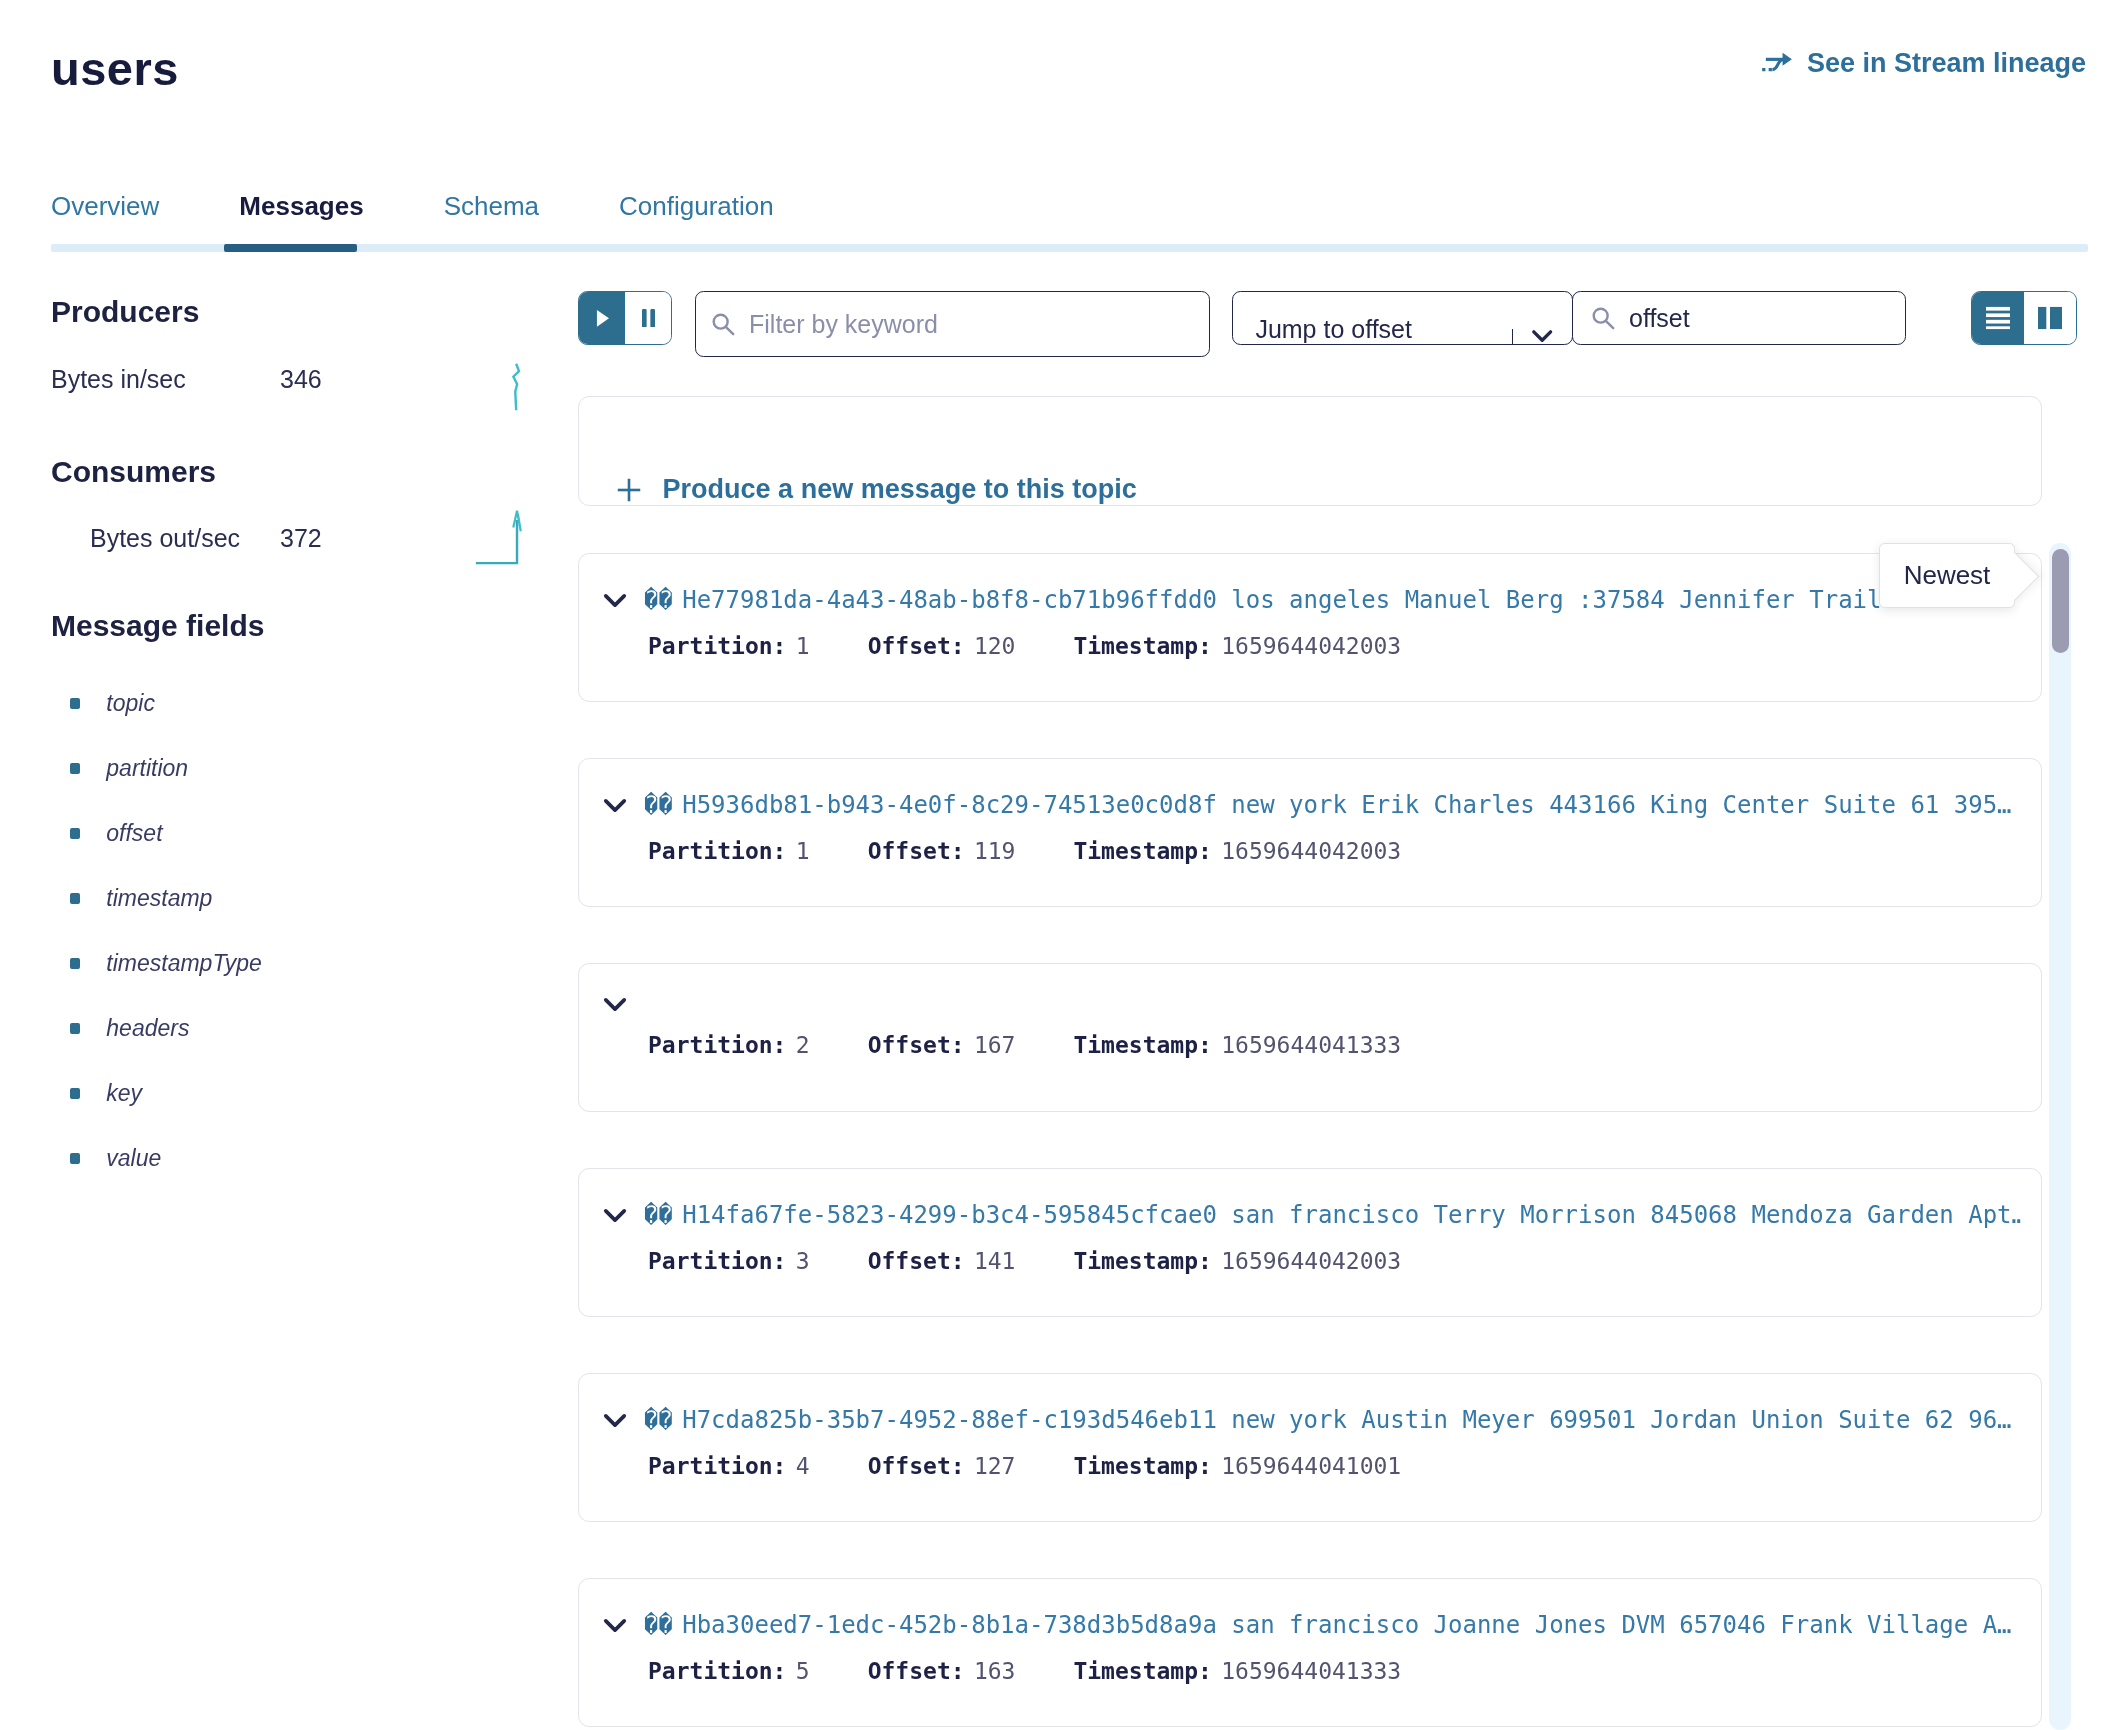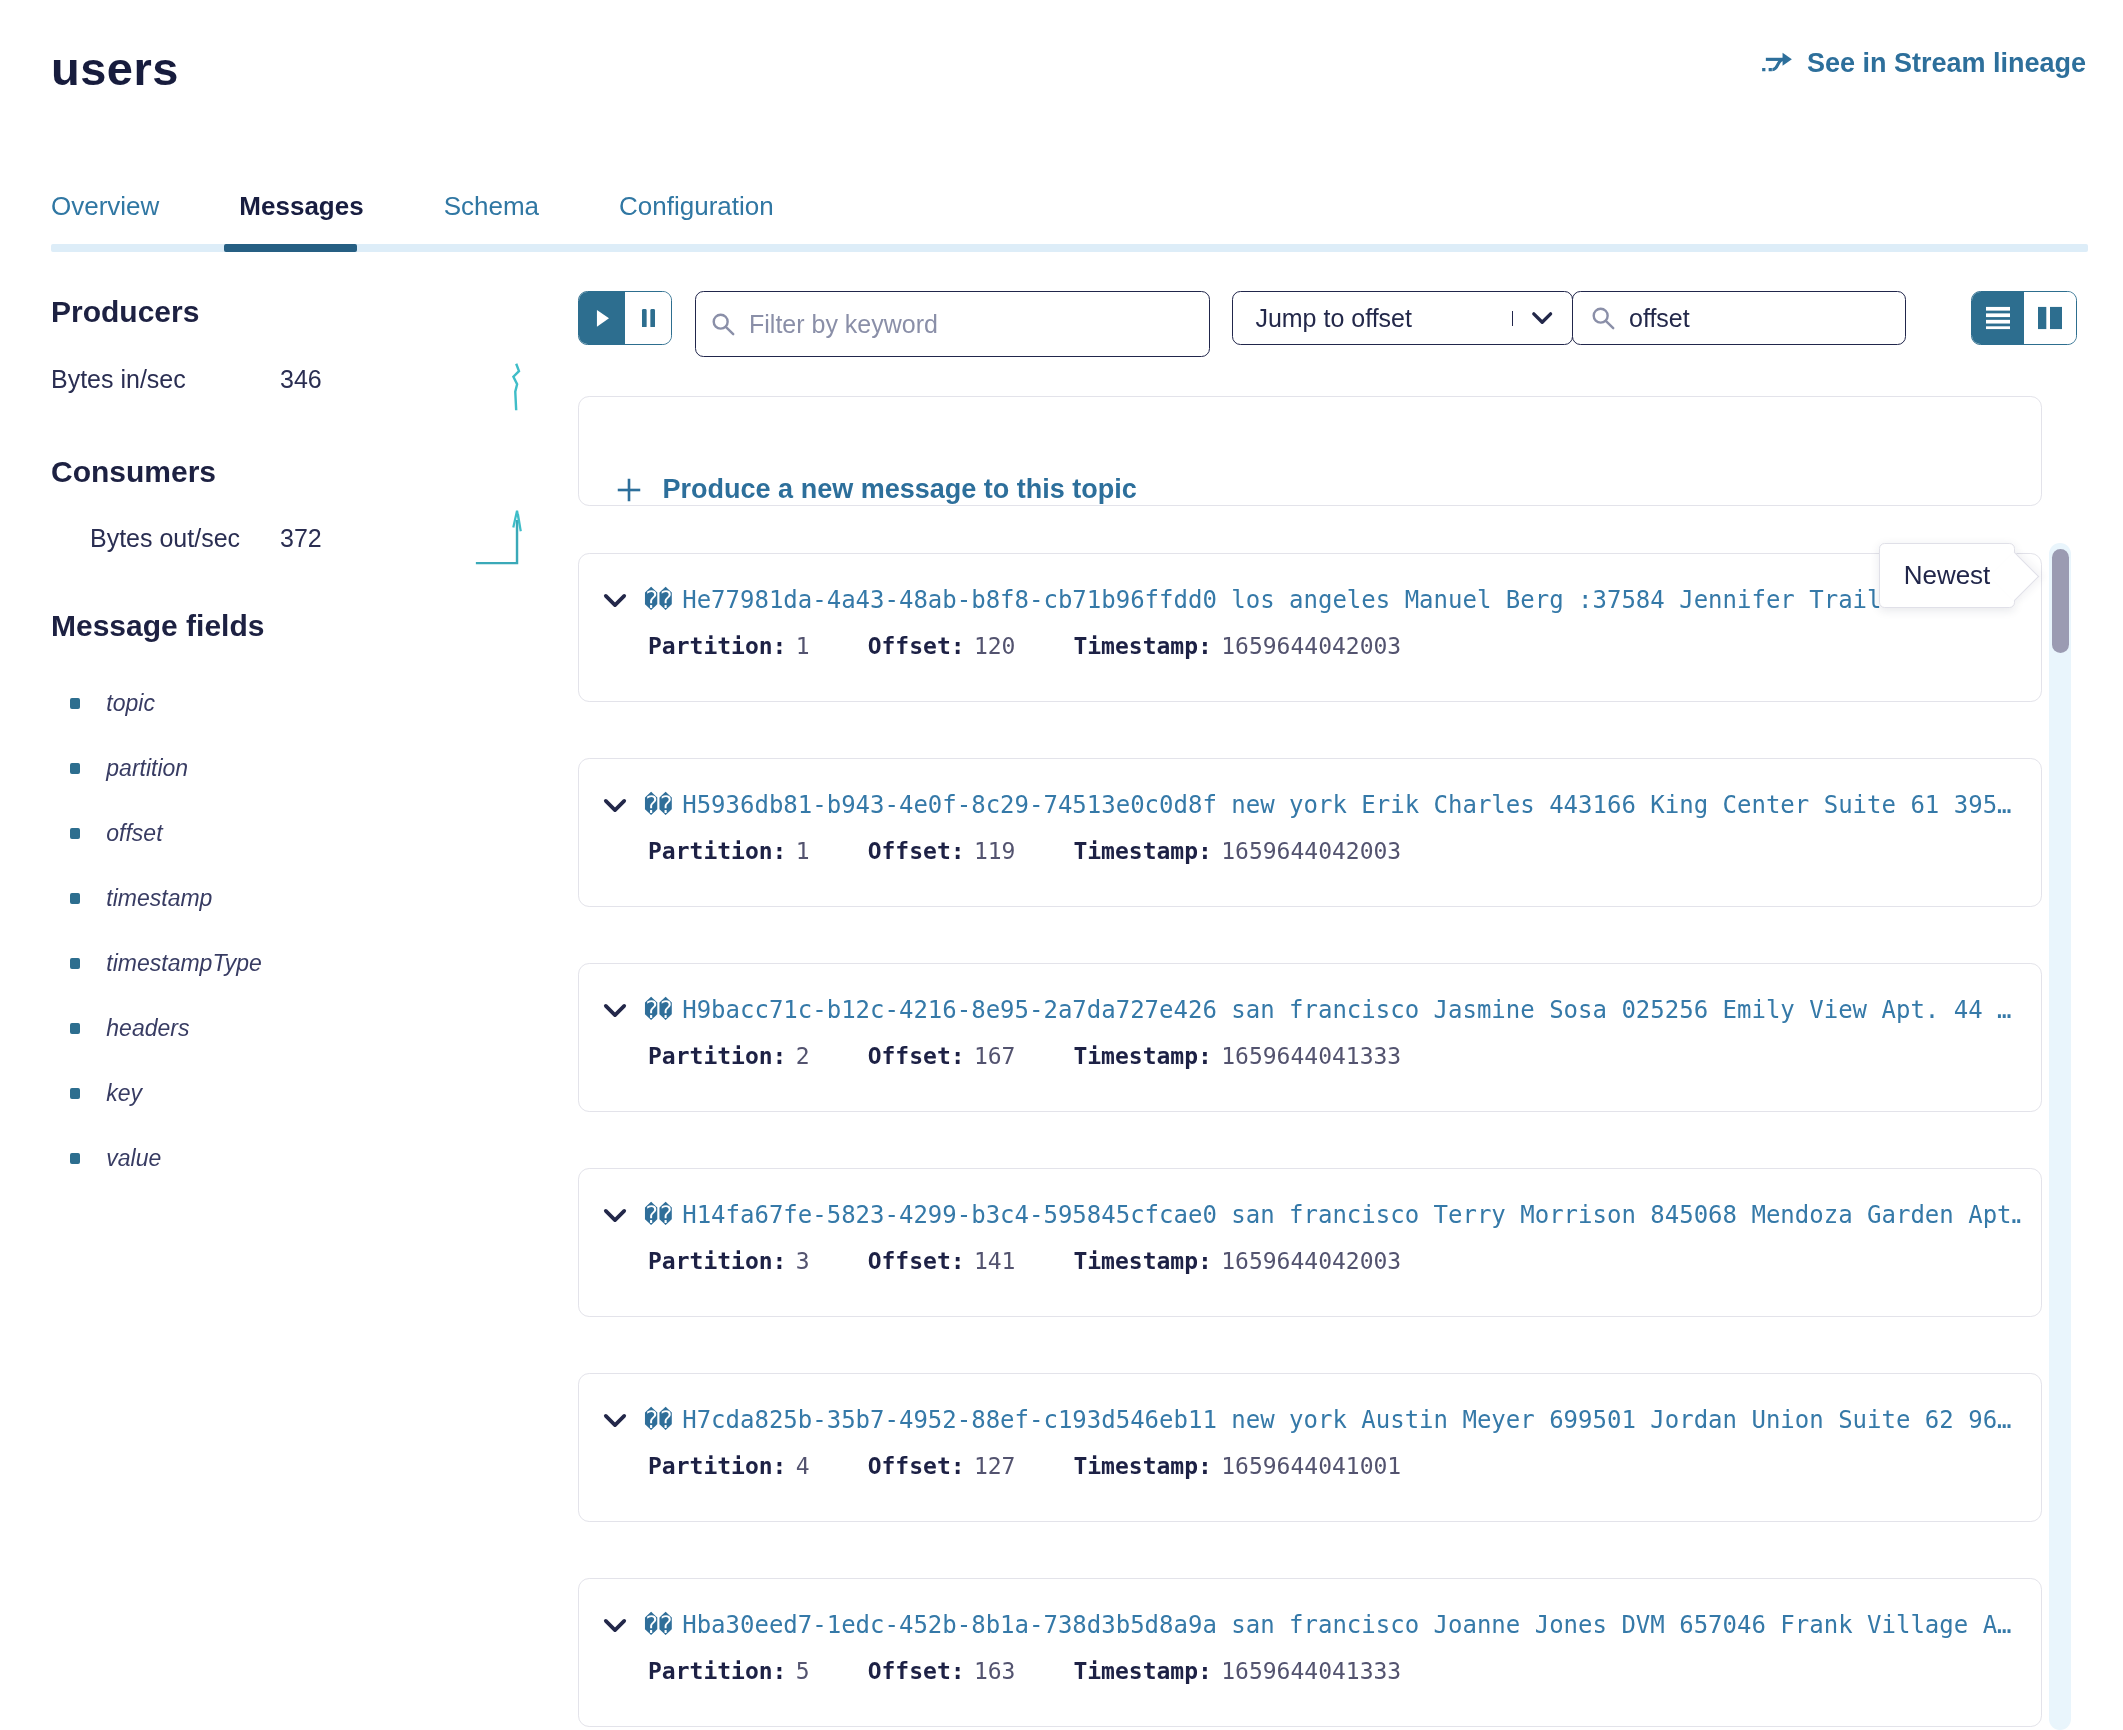--- a/index.html
+++ b/index.html
@@ -45,21 +45,21 @@
   .btn-group{display:flex;border:1.9px solid var(--accent);border-radius:9.3px;overflow:hidden;background:#fff;}
   .pp-group{left:578px;top:291px;height:54px;}
   .pp-btn{width:46px;display:flex;align-items:center;justify-content:center;cursor:pointer;background:#fff;}
   .pp-btn.active{background:var(--accent);}
   .filter-box{left:695px;top:291px;width:515px;height:66px;border:1.9px solid var(--input-border);
     border-radius:8.4px;display:flex;align-items:center;gap:13px;padding:0 14px;background:#fff;}
   .filter-input{border:none;outline:none;flex:1;font-size:25px;color:#23284a;
     font-family:"Liberation Sans",sans-serif;background:transparent;}
   .filter-input::placeholder{color:#8a8fa8;}
   .jump-box{left:1232px;top:291px;width:341px;height:54px;border:1.9px solid var(--input-border);
-    border-radius:8.4px;display:flex;align-items:center;background:#fff;cursor:pointer;}
+    border-radius:8.4px;display:flex;align-items:flex-end;background:#fff;cursor:pointer;}
   .jump-label{flex:1;display:flex;align-items:center;padding-left:22.4px;font-size:25px;color:#23284a;}
   .jump-chev{width:60px;border-left:1.9px solid var(--input-border);display:flex;align-items:center;justify-content:center;}
   .offset-box{left:1572px;top:291px;width:334px;height:54px;border:1.9px solid var(--input-border);
     border-radius:8.4px;display:flex;align-items:center;gap:13px;padding:0 17px;background:#fff;}
   .offset-input{border:none;outline:none;flex:1;font-size:25px;color:#23284a;
     font-family:"Liberation Sans",sans-serif;background:transparent;}
   .view-group{left:1971px;top:291px;height:54px;}
   .view-btn{width:52px;display:flex;align-items:center;justify-content:center;cursor:pointer;background:#fff;}
   .view-btn.active{background:var(--accent);}
 
@@ -276,21 +276,20 @@
     </div>
   </div>
 
   <div class="msg-card">
     <div class="msg-top">
       <span>
         <svg width="24" height="17" viewBox="0 0 26 18">
             <polyline points="3,4 13,14 23,4" fill="none" stroke="#23284a" stroke-width="4" stroke-linecap="round" stroke-linejoin="round"></polyline>
           </svg>
       </span>
-      <span class="msg-key"><span class="key-bytes">��</span><span>H9bacc71c-b12c-4216-8e95-2a7da727e426 san francisco Jasmine Sosa 025256 Emily View Apt. 44 …</span></span>
     </div>
     <div class="msg-meta">
       <span class="m-label">Partition:</span><span class="m-val">2</span><span class="m-label">Offset:</span><span class="m-val">167</span><span class="m-label">Timestamp:</span><span class="m-val">1659644041333</span>
     </div>
   </div>
 
   <div class="msg-card">
     <div class="msg-top">
       <span>
         <svg width="24" height="17" viewBox="0 0 26 18">

